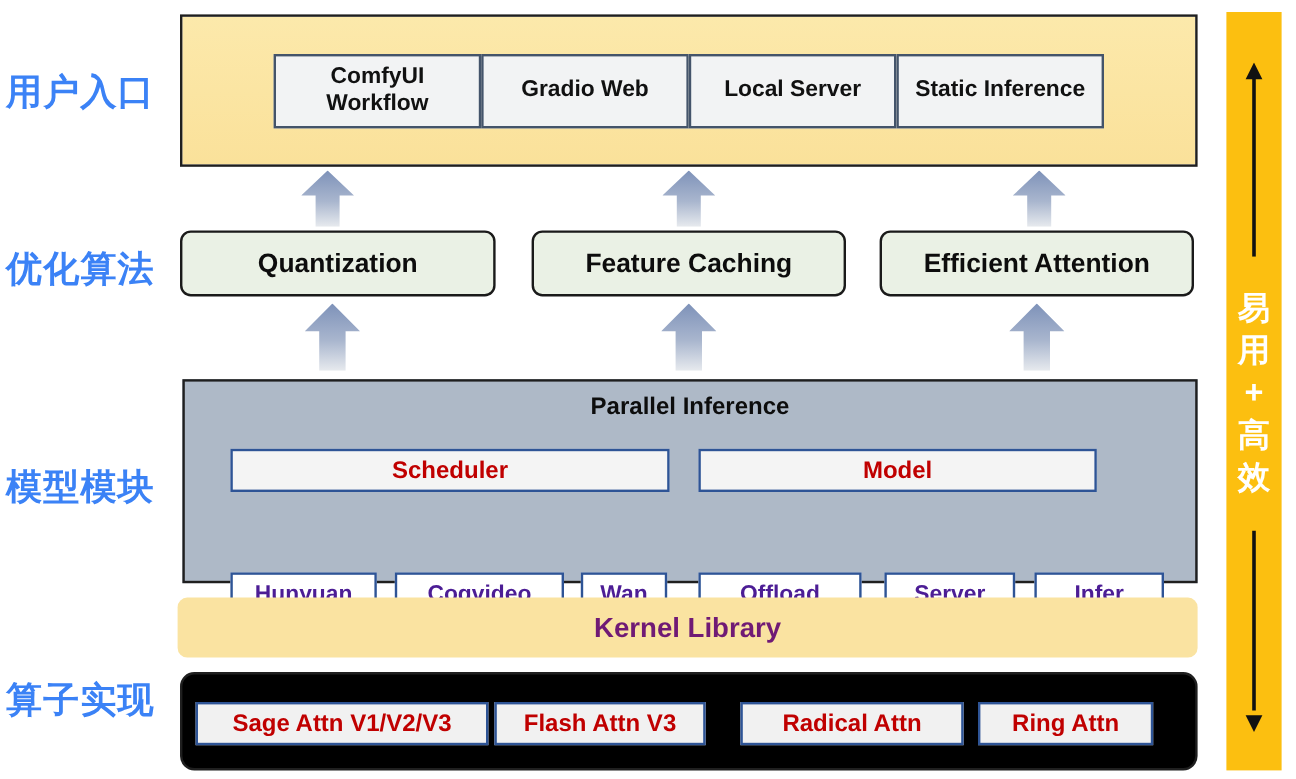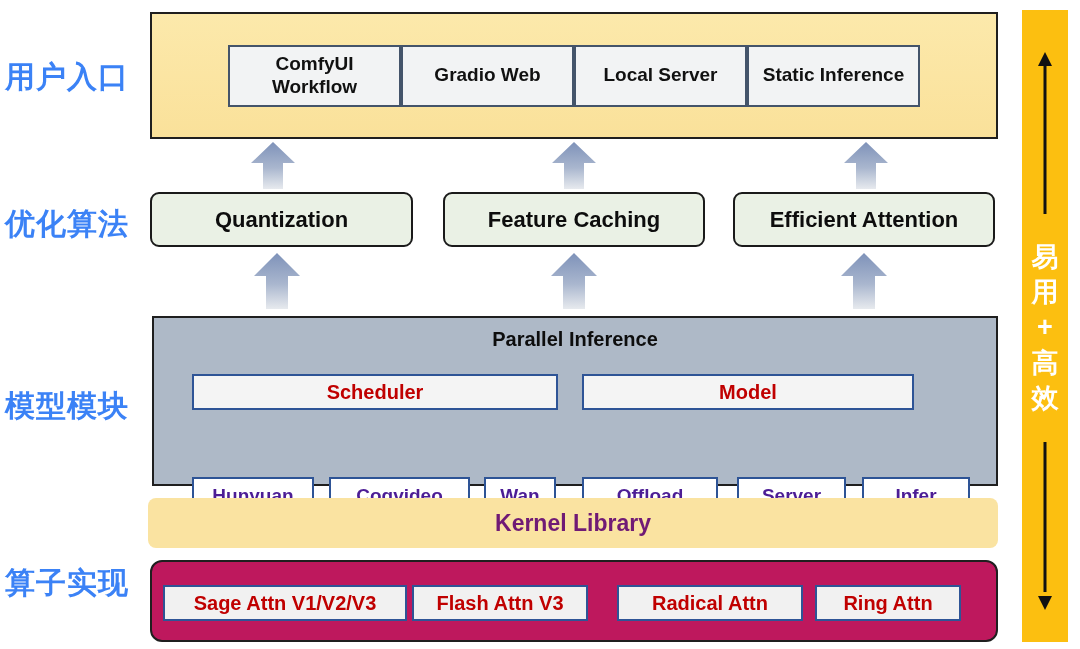--- a/index.html
+++ b/index.html
@@ -123,21 +123,21 @@
     justify-content: center;
     font-size: 23px;
     font-weight: bold;
     color: #701a75;
   }
   
   .ops-box {
     position: absolute;
     left: 150px; top: 560px;
     width: 848px; height: 82px;
-    background: #be185d;
+    background: #000000;
     border: 2.5px solid #1f1f1f;
     border-radius: 12px;
   }
   .op-item {
     position: absolute;
     top: 23px; height: 36px;
     background: #f1f1f1;
     border: 2px solid #2e5496;
     display: flex;
     align-items: center;

